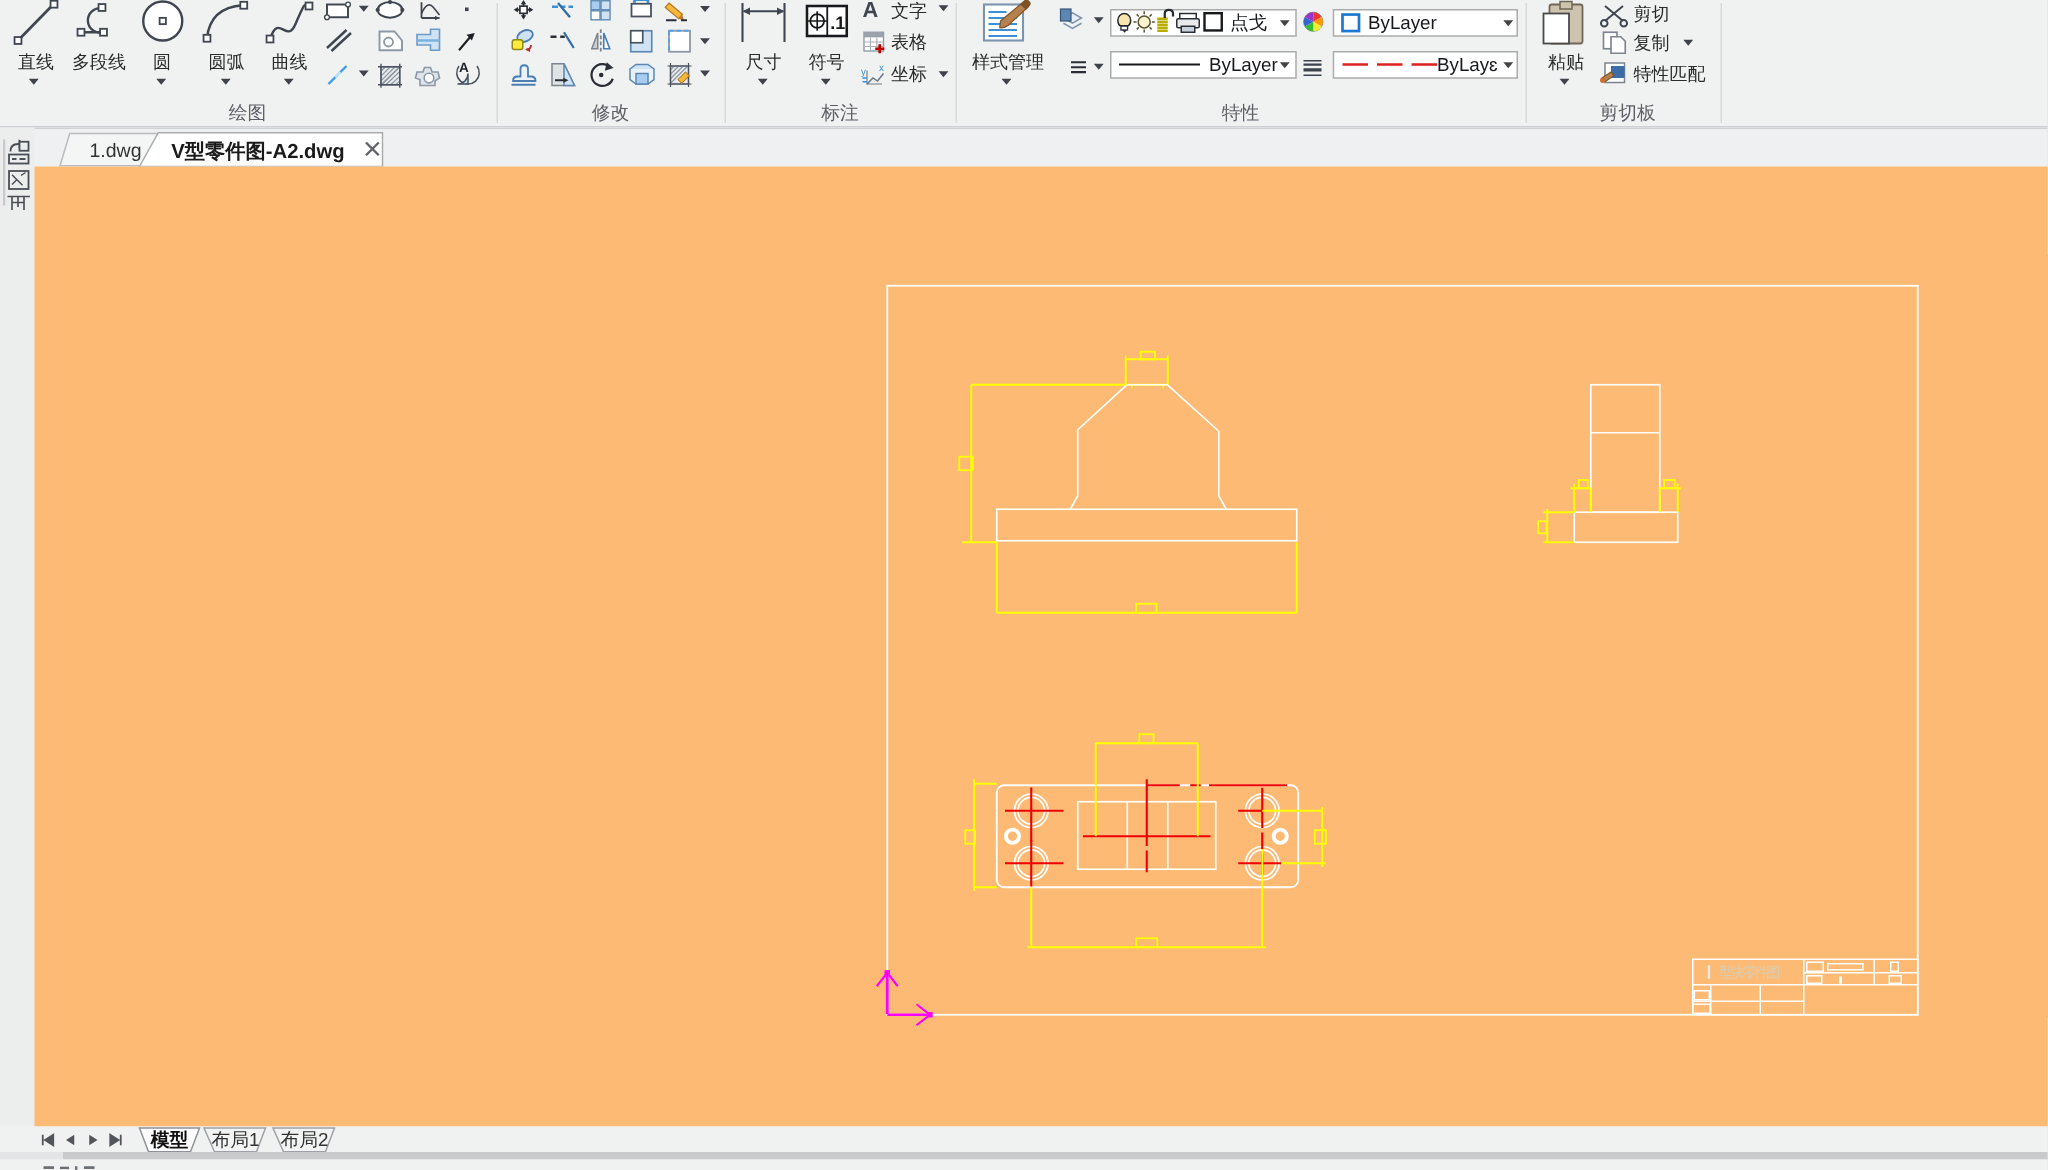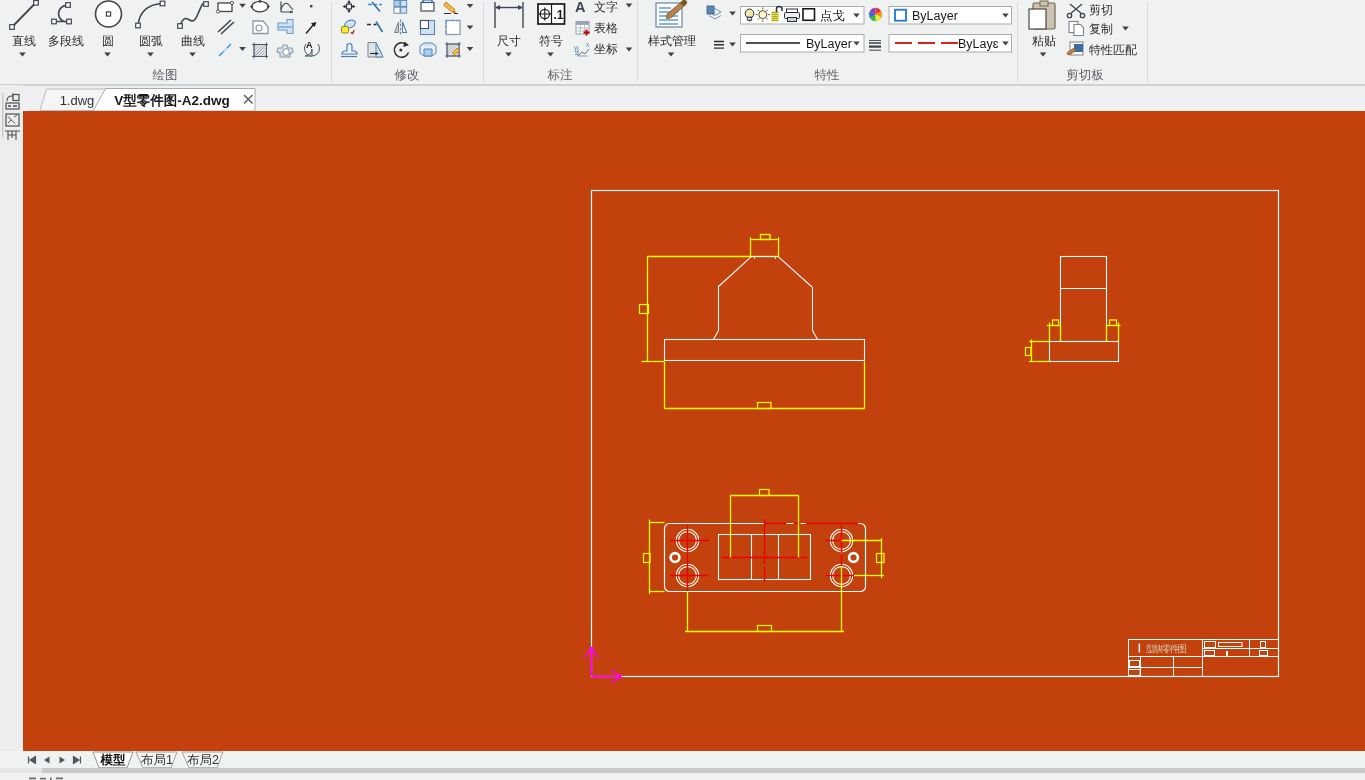--- a/index.html
+++ b/index.html
@@ -273,21 +273,21 @@
 <path d="M16,11 l-3,-2 l0,4 Z" fill="#4a4f55"></path>
 <rect x="13" y="9.5" width="6" height="6" fill="#eceded" stroke="#4a4f55"></rect>
 <rect x="6" y="18" width="13" height="6"></rect>
 <path d="M8,21 h3 m2,0 h4" stroke-width="1.4"></path>
 <rect x="6" y="29" width="13" height="12"></rect>
 <path d="M8,31.5 l7,7 M8,38 l3,-3 m3,-3 l3,-2" stroke-width="1"></path>
 <path d="M5,46 h15 M8,46 v9 m4,-9 v7 m4,-7 v9 M8,50 l8,0" stroke-width="1.1"></path>
 </g>
 </svg>
 
-<div class="abs" style="left:23px;top:111px;width:1342px;height:640px;background:#c2410c;">
+<div class="abs" style="left:23px;top:111px;width:1342px;height:640px;background:#fdba74;">
 <svg width="1342" height="640">
 <rect x="568.5" y="79.5" width="687" height="486" rx="0" fill="none" stroke="#ffffff" stroke-width="1.2"></rect>
 <line x1="624.5" y1="145.5" x2="727.5" y2="145.5" stroke="#ffff00" stroke-width="1.3"></line>
 <line x1="624.5" y1="145.5" x2="624.5" y2="250.5" stroke="#ffff00" stroke-width="1.3"></line>
 <line x1="618.5" y1="250.5" x2="641.5" y2="250.5" stroke="#ffff00" stroke-width="1.3"></line>
 <rect x="616.5" y="193.5" width="9" height="9" rx="0" fill="none" stroke="#ffff00" stroke-width="1.2"></rect>
 <rect x="727.5" y="128.5" width="28" height="17" rx="0" fill="none" stroke="#ffff00" stroke-width="1.3"></rect>
 <rect x="737.5" y="123.5" width="9.5" height="5" rx="0" fill="none" stroke="#ffff00" stroke-width="1.3"></rect>
 <line x1="727.5" y1="126" x2="727.5" y2="129" stroke="#ffff00" stroke-width="1.1"></line>
 <line x1="755.5" y1="126" x2="755.5" y2="129" stroke="#ffff00" stroke-width="1.1"></line>

